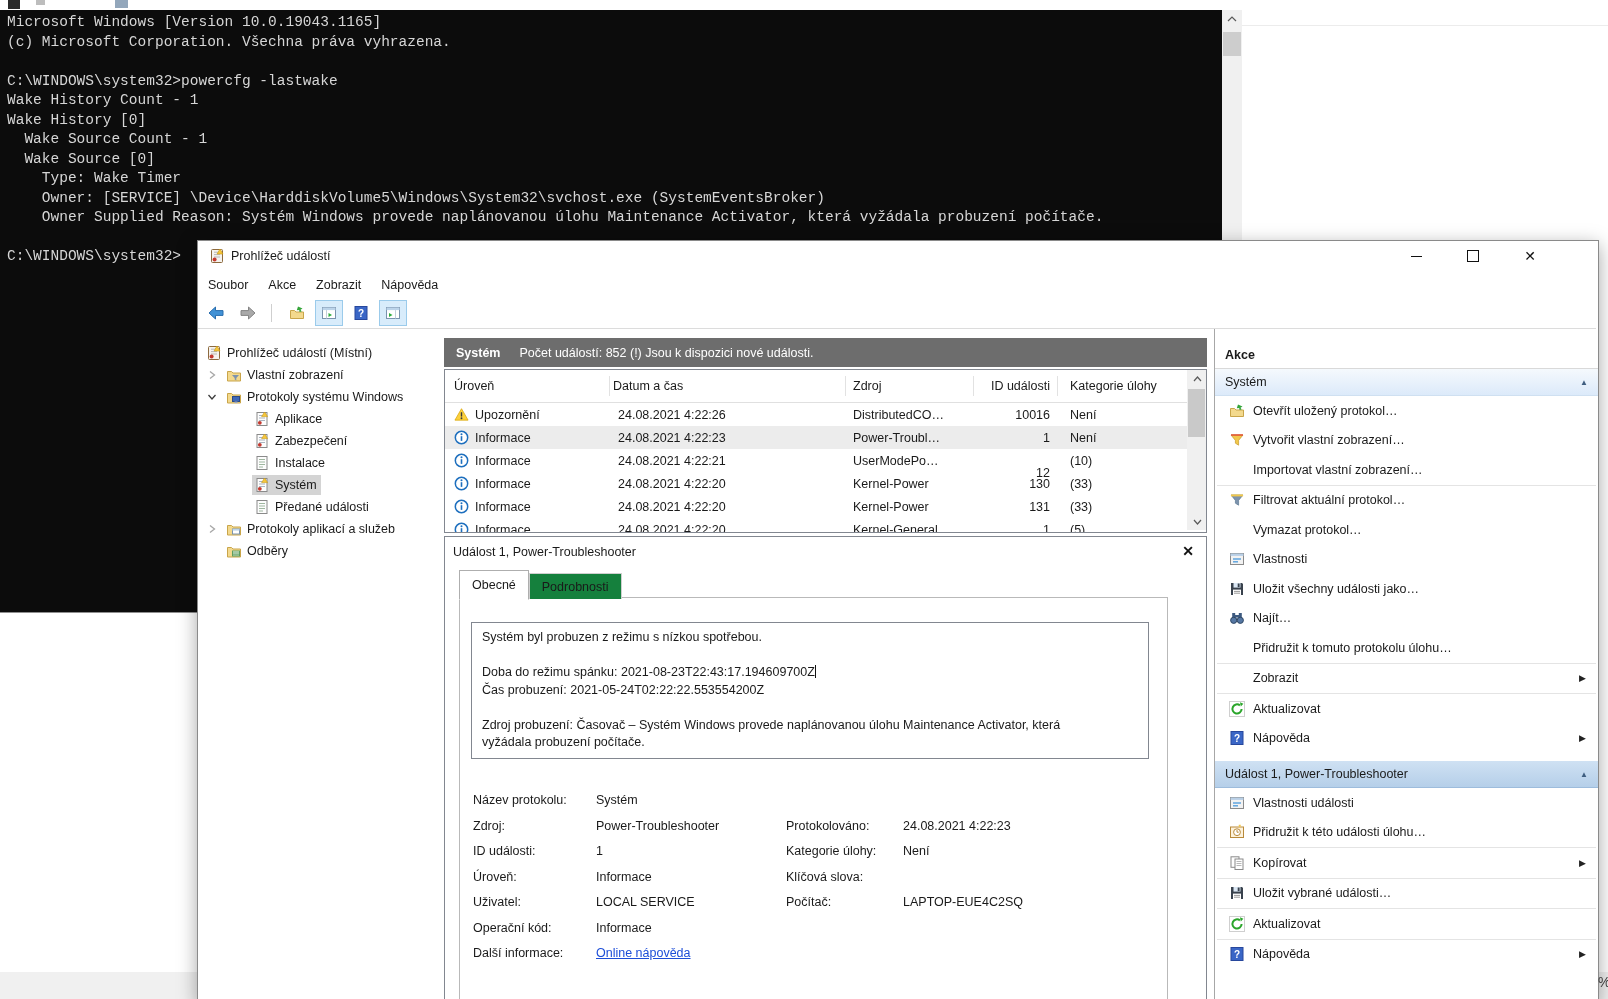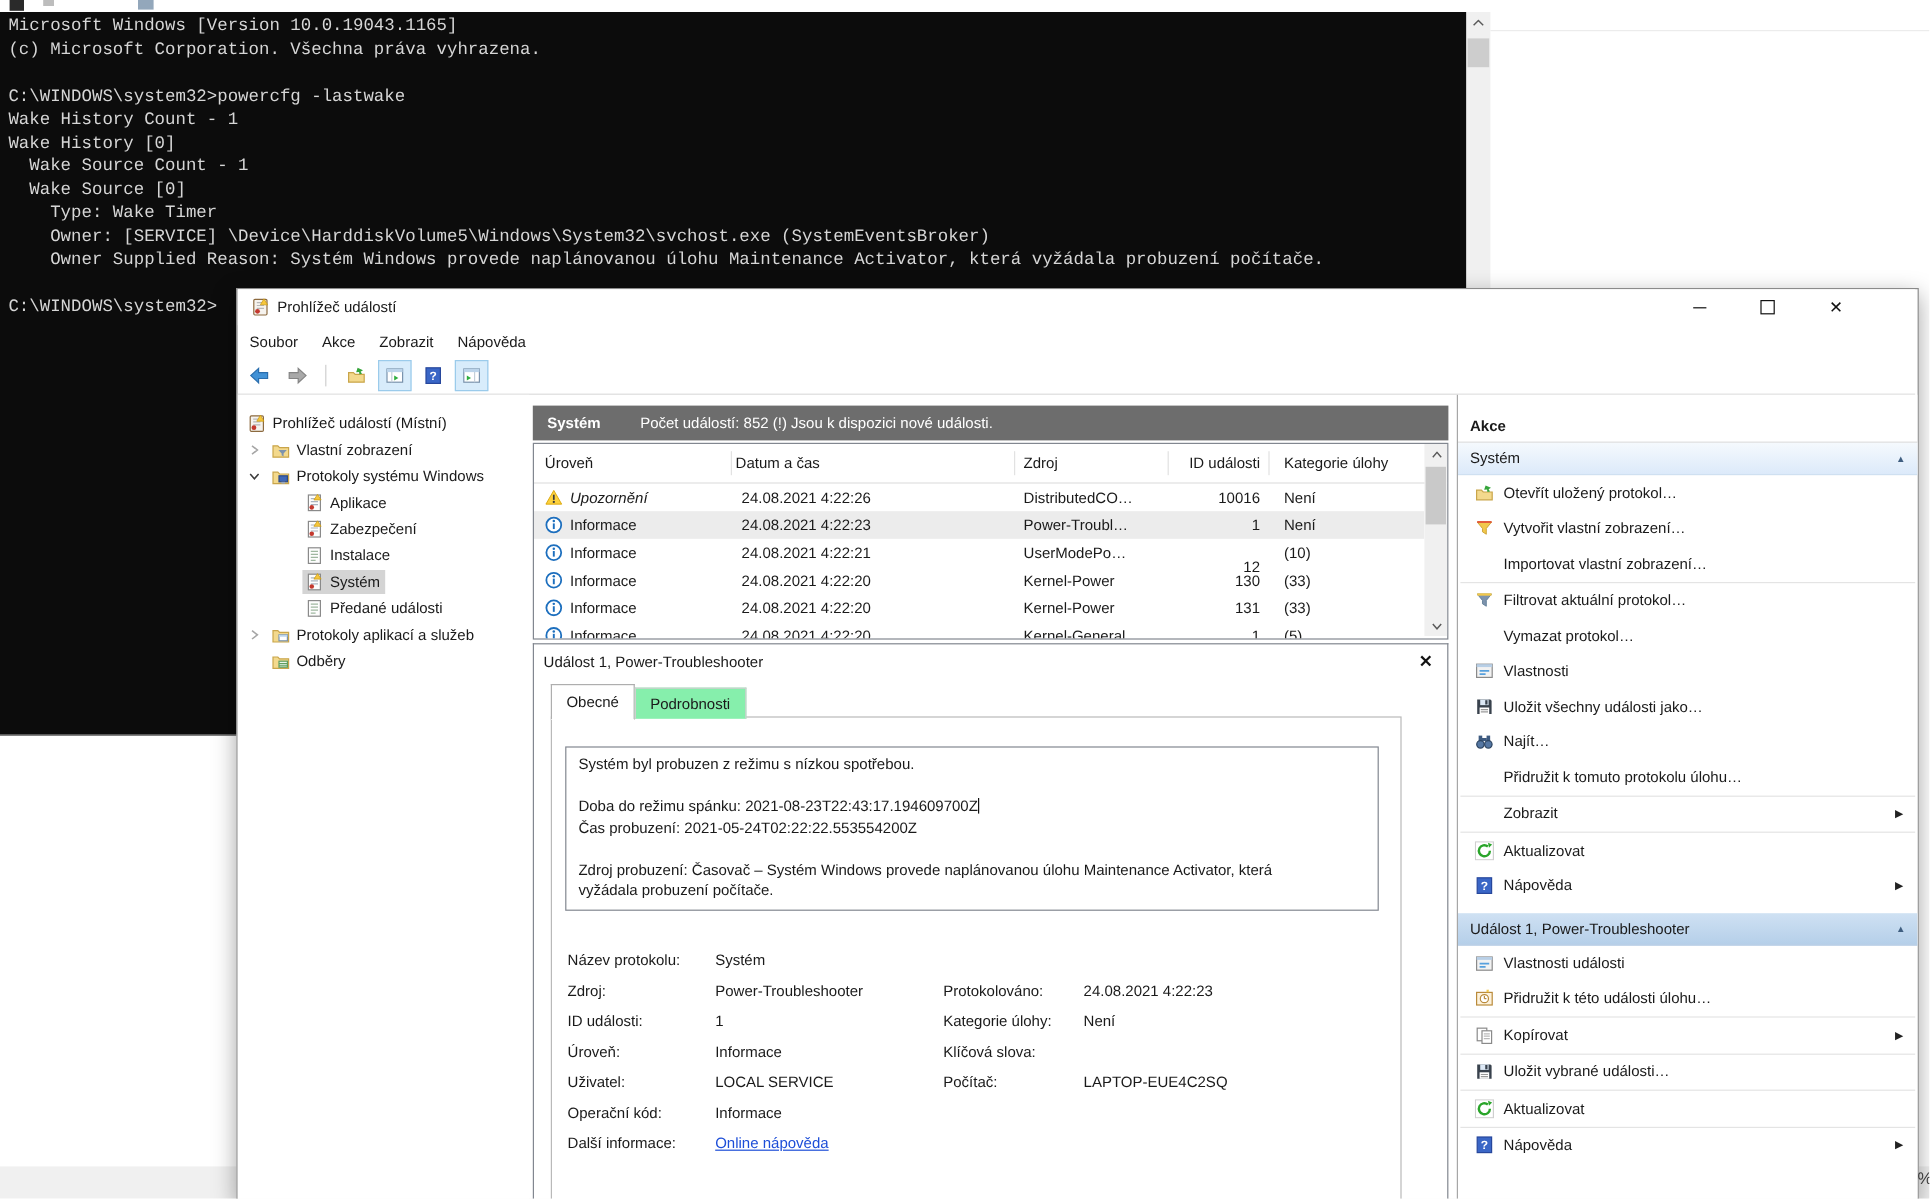--- a/index.html
+++ b/index.html
@@ -54,40 +54,40 @@
   .trow{height:22px;display:flex;align-items:center;font-size:12.5px;white-space:nowrap;}
   .trow .exp{width:12px;height:12px;display:inline-flex;align-items:center;justify-content:center;flex:0 0 auto;}
   .capsule{display:inline-flex;align-items:center;height:20px;padding:0 4px 0 2px;}
   .capsule .ico{margin-right:5px;}
   .capsule.sel{background:#d4d4d4;}
 
   
   #list-bar{left:246px;top:97px;width:763px;height:29px;background:#6d6d6d;color:#fff;
             display:flex;align-items:center;font-size:12.5px;}
   #list-bar b{margin-left:12px;font-weight:bold;}
-  #list-bar span{margin-left:33px;}
+  #list-bar span{margin-left:19px;}
   #list-box{left:246px;top:128px;width:761px;height:162px;border:1px solid #828790;background:#fff;overflow:hidden;}
   #lheader{position:relative;height:32px;border-bottom:1px solid #e0e0e0;}
   .lh{position:absolute;top:0;height:100%;display:flex;align-items:center;font-size:12.5px;}
   .lh-sep{position:absolute;top:6px;bottom:6px;width:1px;background:#e2e2e2;}
   #lrows{position:absolute;left:0;top:33px;right:19px;height:129px;overflow:hidden;}
   .lrow{height:23px;display:flex;align-items:center;font-size:12.5px;}
   .lrow.sel{background:#ececec;}
   .cell{display:flex;align-items:center;height:100%;overflow:hidden;white-space:nowrap;}
   #list-scroll{position:absolute;right:0;top:0;width:19px;height:160px;background:#f0f0f0;}
   #list-thumb{position:absolute;left:1px;top:19px;width:17px;height:48px;background:#c9c9c9;}
 
   
   #detail-box{left:246px;top:295px;width:761px;height:466px;border:1px solid #828790;border-bottom:none;background:#fff;}
   #d-title{position:absolute;left:0;top:0;right:0;height:30px;display:flex;align-items:center;
            padding-left:8px;font-size:12.5px;}
   #d-close{position:absolute;right:12px;top:7px;font-size:14px;font-weight:bold;color:#111;line-height:1;}
   #d-tabs{position:absolute;left:14px;top:33px;height:28px;display:flex;z-index:2;}
   .tab{height:25px;margin-top:3px;padding:0 12px;display:flex;align-items:center;font-size:12.5px;
-       background:#86efac;border:1px solid #cfcfcf;border-bottom:none;}
+       background:#15803d;border:1px solid #cfcfcf;border-bottom:none;}
   .tab.active{height:28px;margin-top:0;background:#fff;border:1px solid #aeaeae;border-bottom:1px solid #fff;}
   #d-content{position:absolute;left:14px;top:60px;width:707px;height:406px;border:1px solid #b9b9b9;background:#fff;z-index:1;}
   #d-msg{position:absolute;left:11px;top:24px;width:656px;border:1px solid #828790;padding:6px 10px;
          font-size:12.5px;line-height:17.5px;}
   .caret{display:inline-block;width:1px;height:13px;background:#111;vertical-align:-2px;}
   #d-props{position:absolute;left:0;top:190px;right:0;text-align:right;}
   .prow{position:relative;height:25.5px;line-height:25.5px;font-size:12.5px;}
   .prow span{position:absolute;top:0;white-space:nowrap;}
   .pl1{left:13px;} .pv1{left:136px;} .pl2{left:326px;} .pv2{left:443px;}
   .link{color:#1d4ed8;text-decoration:underline;}
@@ -397,21 +397,21 @@
           <div class="lh-sep" style="left: 164px;"></div>
           <div class="lh" style="left: 400px; width: 120px; padding-left: 8px;">Zdroj</div>
           <div class="lh-sep" style="left: 400px;"></div>
           <div class="lh" style="left: 528px; width: 77px; justify-content: flex-end; padding-right: 7px;">ID události</div>
           <div class="lh-sep" style="left: 528px;"></div>
           <div class="lh" style="left: 612px; width: 114px; padding-left: 13px;">Kategorie úlohy</div>
           <div class="lh-sep" style="left: 612px;"></div>
         </div>
       <div id="lrows">
           <div class="lrow">
-            <span class="cell" style="width: 164px; font-style: italic;">
+            <span class="cell" style="width: 164px;">
               <span class="ico" style="width: 15px; height: 15px; margin: 0px 6px 0px 9px;">
                 <svg viewBox="0 0 16 16">
                   <path d="M8 1.8 15 14H1z" fill="#fcd13e" stroke="#d9a400" stroke-width="0.8"></path>
                   <rect x="7.25" y="5.6" width="1.5" height="4.6" fill="#3a3a3a"></rect>
                   <circle cx="8" cy="12" r="1" fill="#3a3a3a"></circle>
                 </svg>
               </span>
               <span>Upozornění</span>
             </span>
             <span class="cell" style="width: 227px; padding-left: 9px;">24.08.2021 4:22:26</span>

